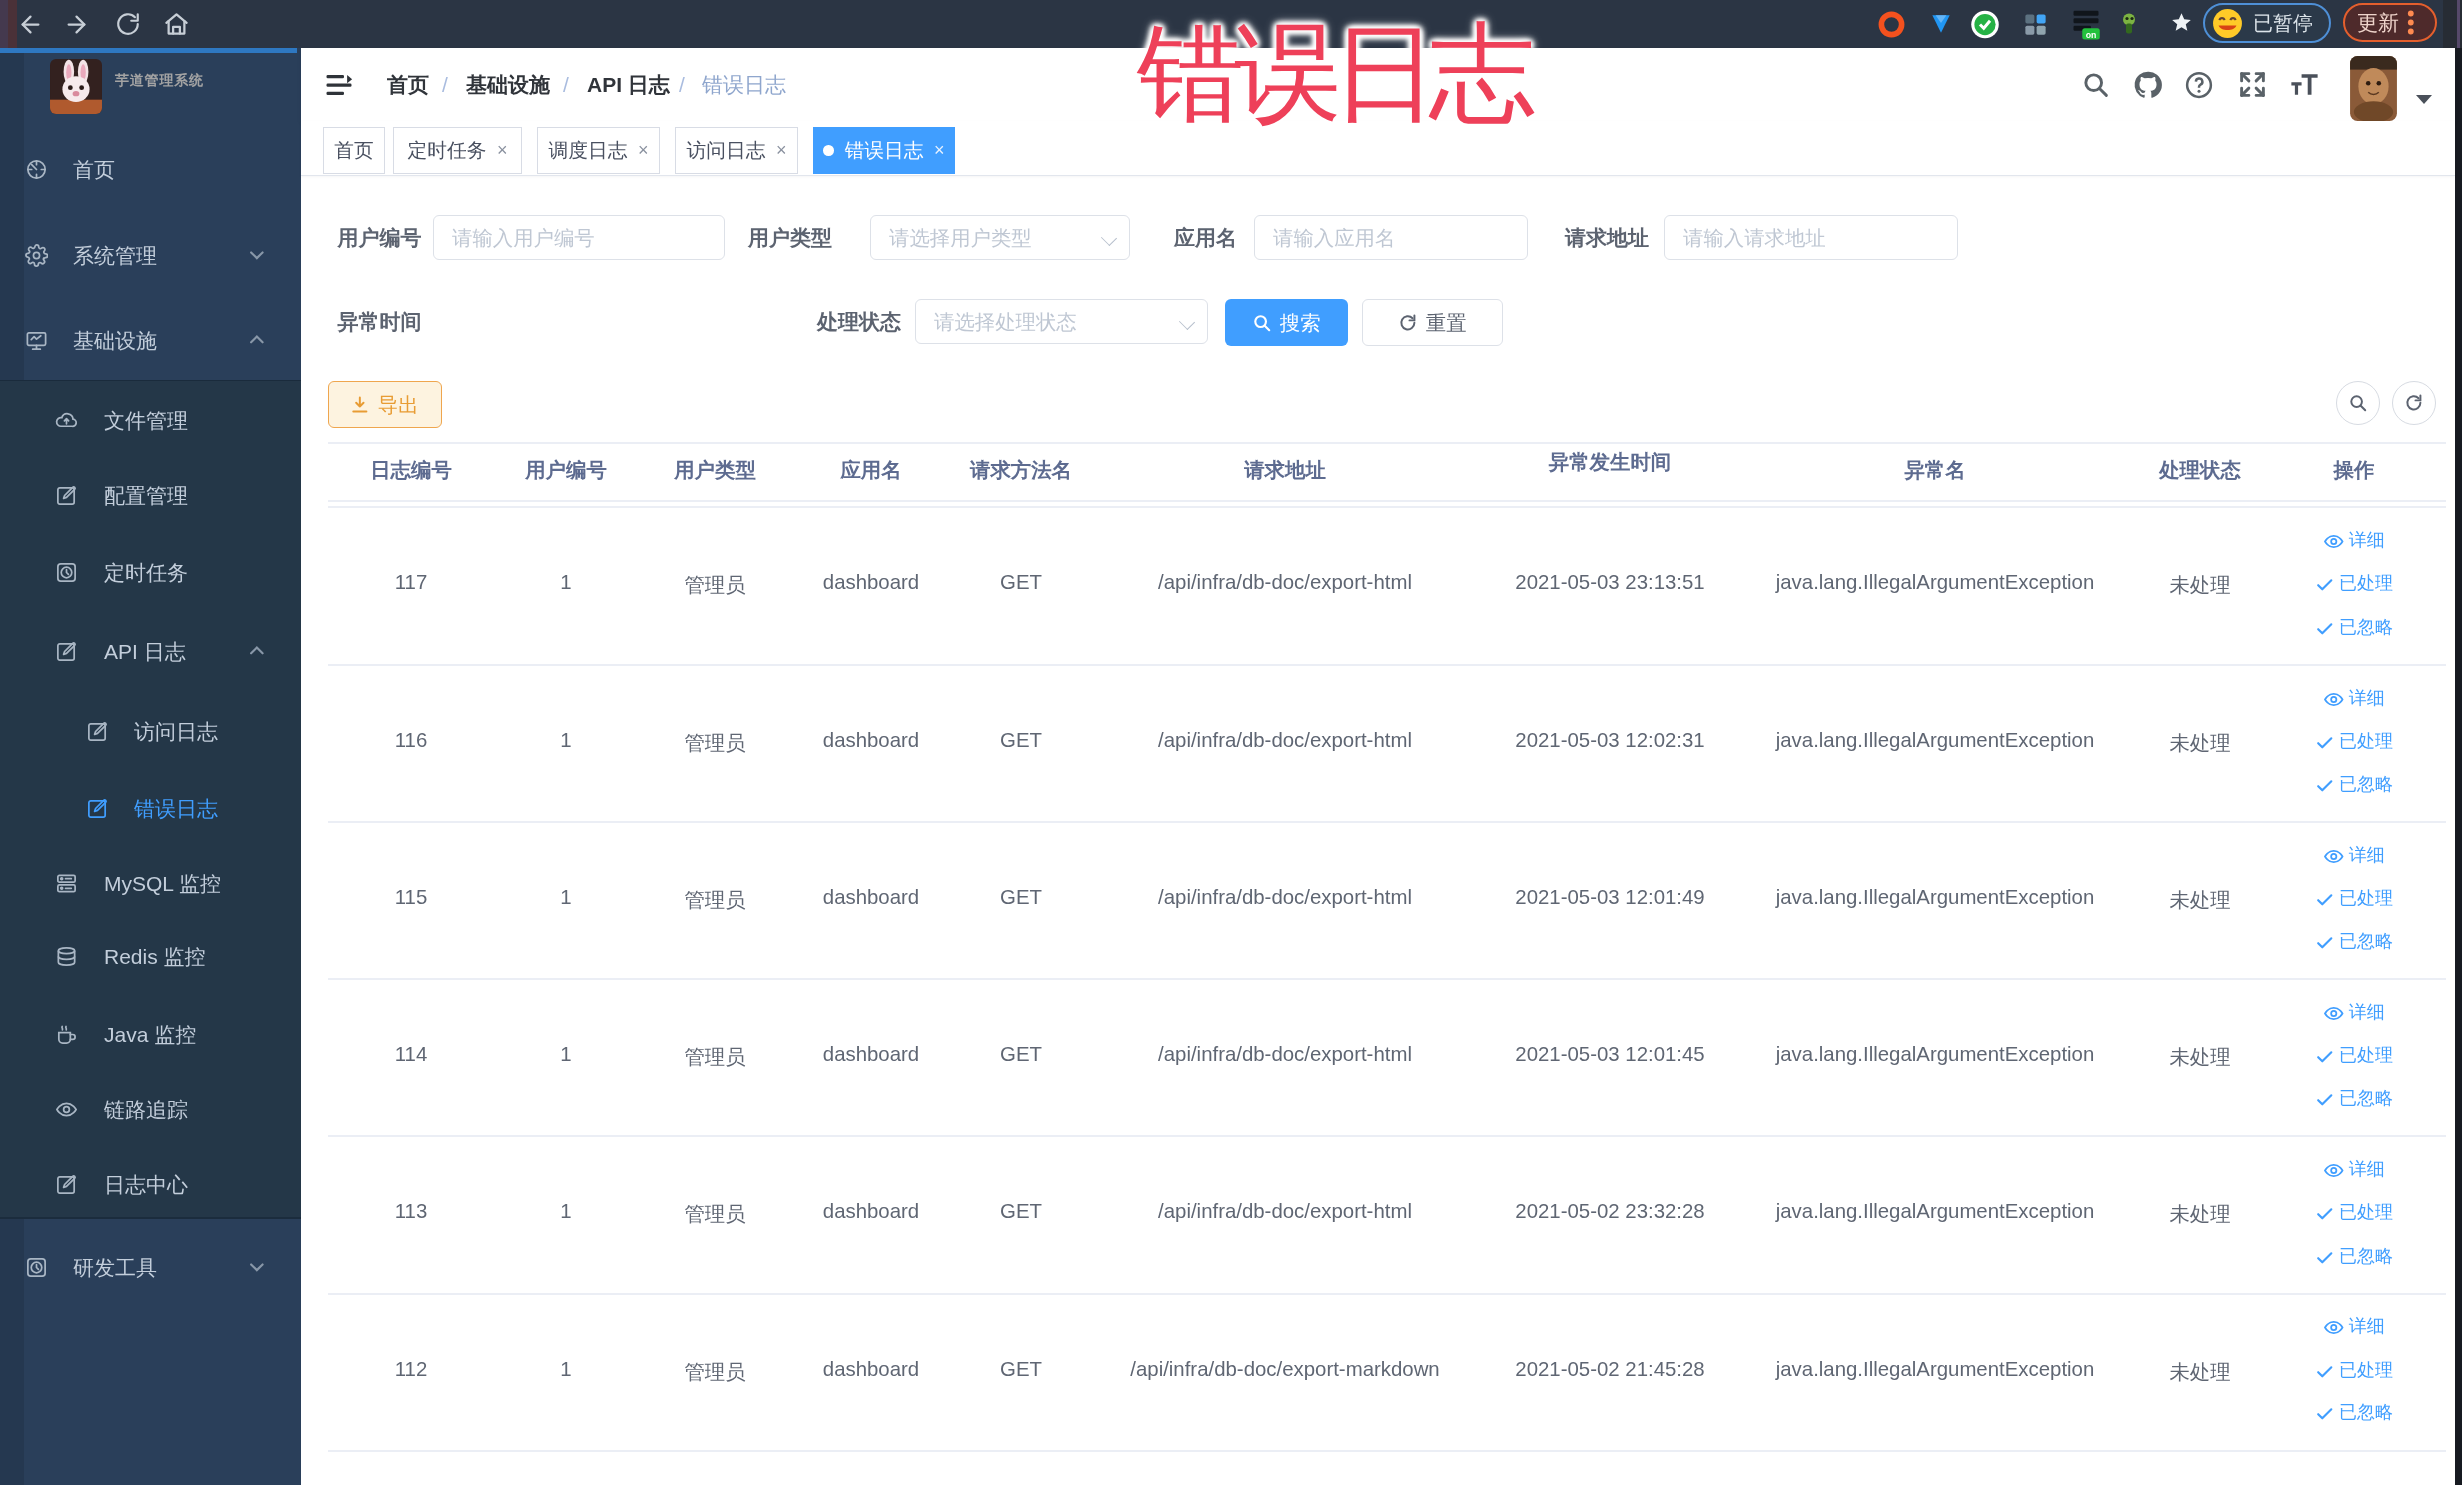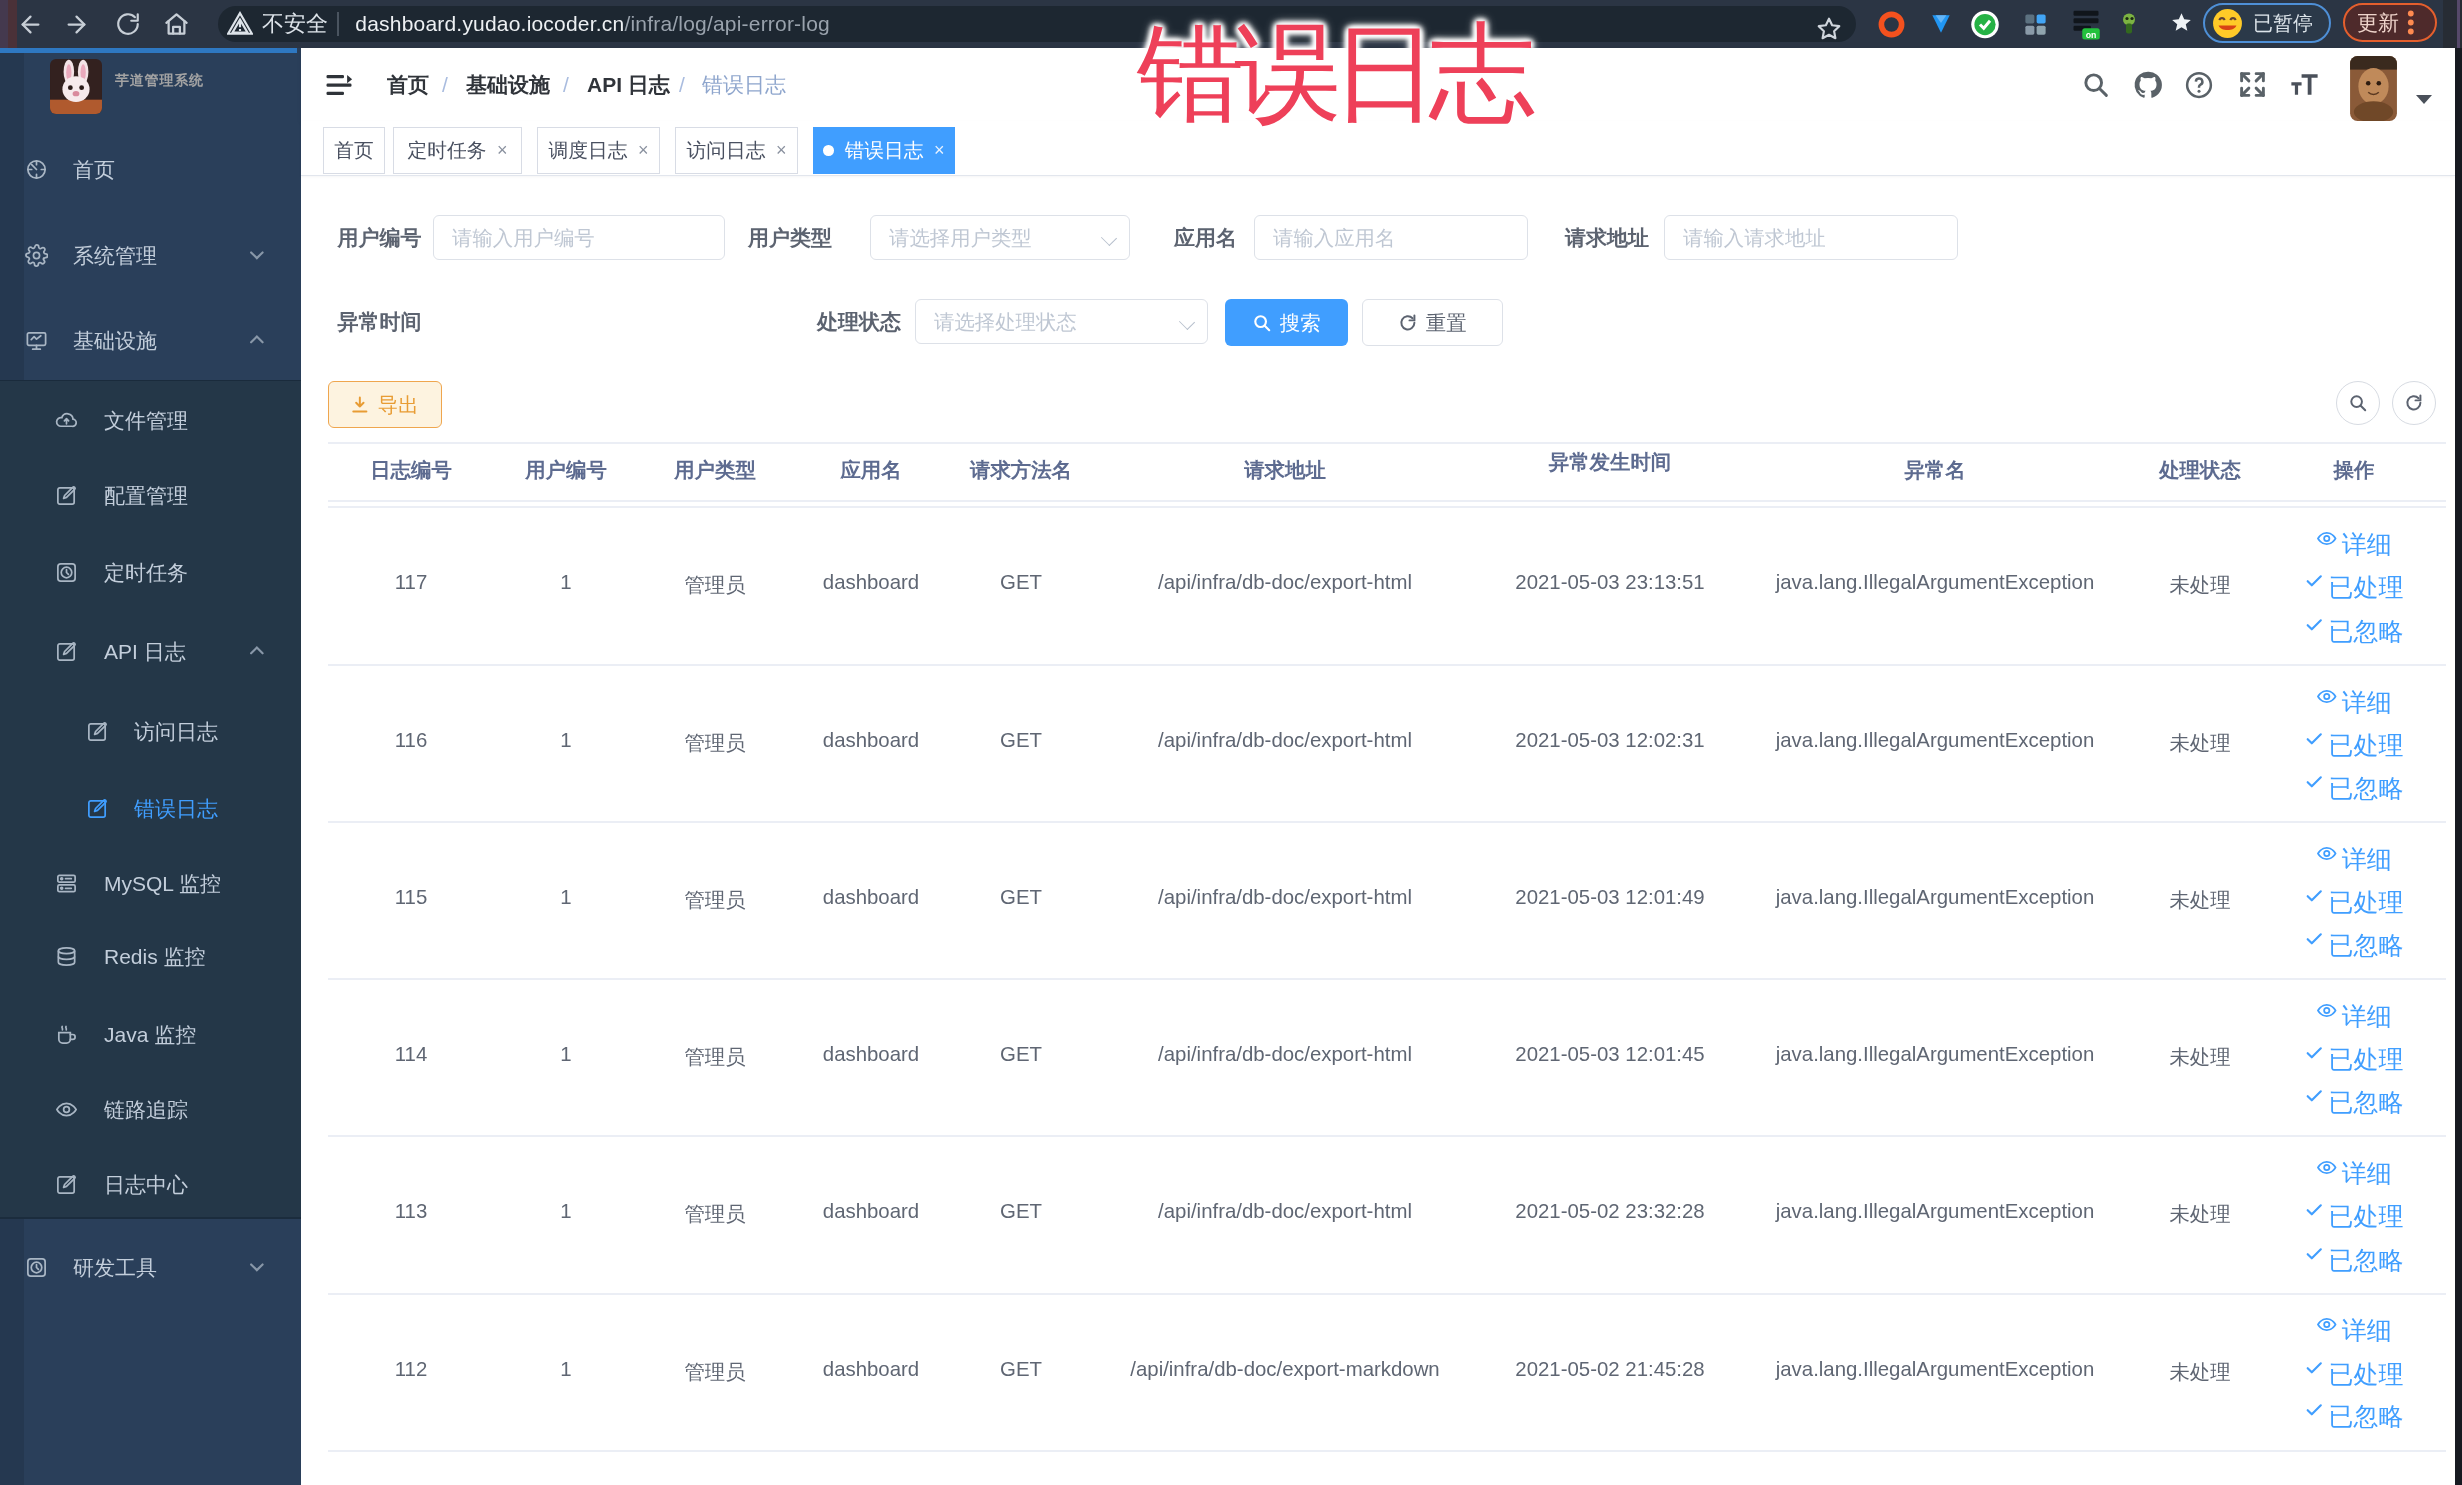--- a/index.html
+++ b/index.html
@@ -68,21 +68,21 @@
 .btn{position:absolute;height:47px;border-radius:6px;display:flex;align-items:center;justify-content:center;font-size:20.4px;white-space:nowrap}
 #btn-search{left:924px;top:251px;width:123px;background:#409eff;color:#fff}
 #btn-reset{left:1061px;top:251px;width:141px;background:#fff;border:1.5px solid #dde1e8;color:#5c6370}
 #btn-export{position:absolute;left:26.5px;top:333px;width:114px;height:47px;border-radius:6px;background:#fdf3e0;border:1.5px solid #efa64e;color:#e89c34;display:flex;align-items:center;justify-content:center;font-size:20.4px}
 .circbtn{position:absolute;top:333px;width:44px;height:44px;border-radius:50%;background:#fff;border:1.5px solid #d7dbe2;display:flex;align-items:center;justify-content:center;color:#5c6370}
 
 #tbl{position:absolute;left:27px;top:394px;width:2118px}
 .cell{position:absolute;transform:translateX(-50%);white-space:nowrap;font-size:20.4px;color:#5f6673;text-align:center}
 .hcell{font-weight:700;color:#5d6b90}
 .hline{position:absolute;left:0;width:2118px;height:1.5px;background:#ebeef5}
-.alink{position:absolute;transform:translateX(-50%);color:#409eff;font-size:25px;white-space:nowrap;display:flex;align-items:flex-start}
+.alink{position:absolute;transform:translateX(-50%);color:#409eff;font-size:18px;white-space:nowrap;display:flex;align-items:flex-end}
 .alink svg{margin-right:4.5px}
 
 #anno{position:absolute;left:1137px;top:16px;font-size:107px;line-height:114px;font-weight:400;color:#ee4059;letter-spacing:-9.8px;white-space:nowrap;z-index:50;text-shadow:0 0 4.5px #fff,0 0 7.6px #fff,0 0 12px #fff,1.5px 1.5px 6px #fff,-1.5px -1.5px 6px #fff,1.5px -1.5px 6px #fff,-1.5px 1.5px 6px #fff}
 </style>
 </head>
 <body>
 <div id="chrome">
   <div class="stripe1"></div>
     <div class="stripe2"></div>
   <div class="cico" style="left:13.6px;width:33px">
@@ -103,32 +103,20 @@
         <path d="M21 3v6h-6"></path>
       </svg>
     </div>
   <div class="cico" style="left:160px;width:33px">
       <svg width="27" height="27" viewBox="0 0 24 24" fill="none" stroke="#c7ced6" stroke-width="2" stroke-linecap="round" stroke-linejoin="round">
         <path d="M3 10.5L12 3l9 7.5"></path>
         <path d="M5 9v11h14V9"></path>
         <path d="M9 20v-6h6v6"></path>
       </svg>
     </div>
-  <div id="urlpill">
-    <svg class="warn" width="26" height="26" viewBox="0 0 24 24" fill="#dde3e9">
-        <path d="M12 2L1 21h22L12 2zm0 6l7 12H5l7-12z" fill="none" stroke="#dde3e9" stroke-width="2"></path>
-        <path d="M11 10h2v5h-2zM11 16.5h2v2h-2z"></path>
-      </svg>
-    <span class="nsafe">不安全</span>
-    <span class="sep"></span>
-    <span class="url">dashboard.yudao.iocoder.cn<span class="dim">/infra/log/api-error-log</span></span>
-    <svg class="star" width="26" height="26" viewBox="0 0 24 24" fill="none" stroke="#cfd5dc" stroke-width="2" stroke-linejoin="round">
-        <path d="M12 2.5l2.9 6 6.6.9-4.8 4.6 1.2 6.5-5.9-3.2-5.9 3.2 1.2-6.5L2.5 9.4l6.6-.9z"></path>
-      </svg>
-  </div>
   <div class="ext" style="left:1876px">
       <svg width="27" height="27" viewBox="0 0 24 24">
         <circle cx="12" cy="12" r="9" fill="none" stroke="#f4511e" stroke-width="5"></circle>
       </svg>
     </div>
   <div class="ext" style="left:1926px">
       <svg width="26" height="26" viewBox="0 0 24 24">
         <path d="M4 4h16l-8 16z" fill="#2196f3"></path>
         <path d="M7 4l5 7 5-7z" fill="#64b5f6"></path>
       </svg>

